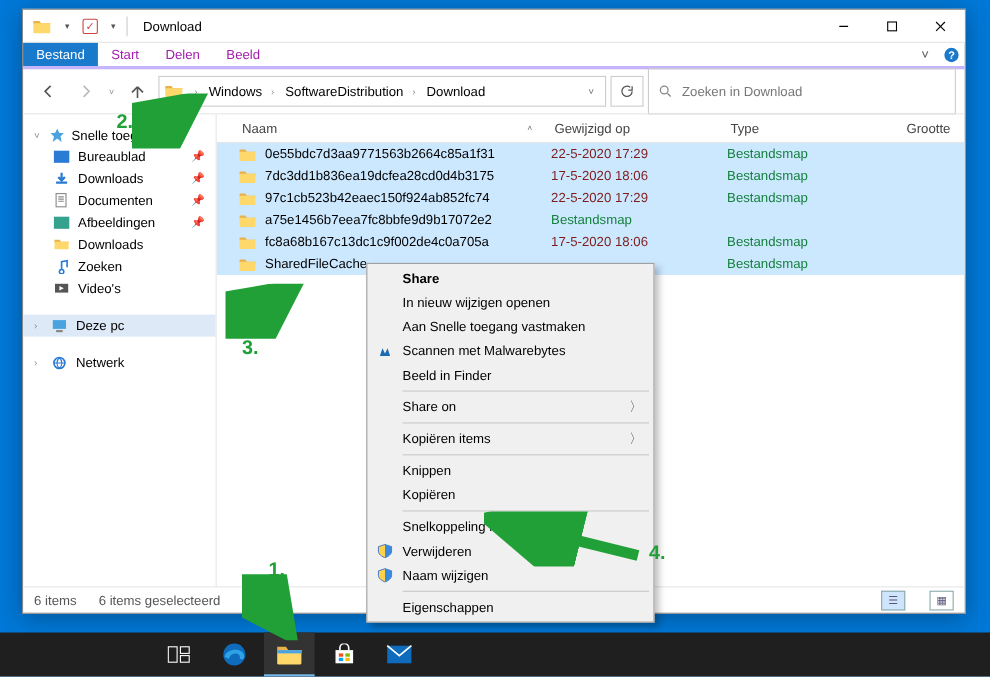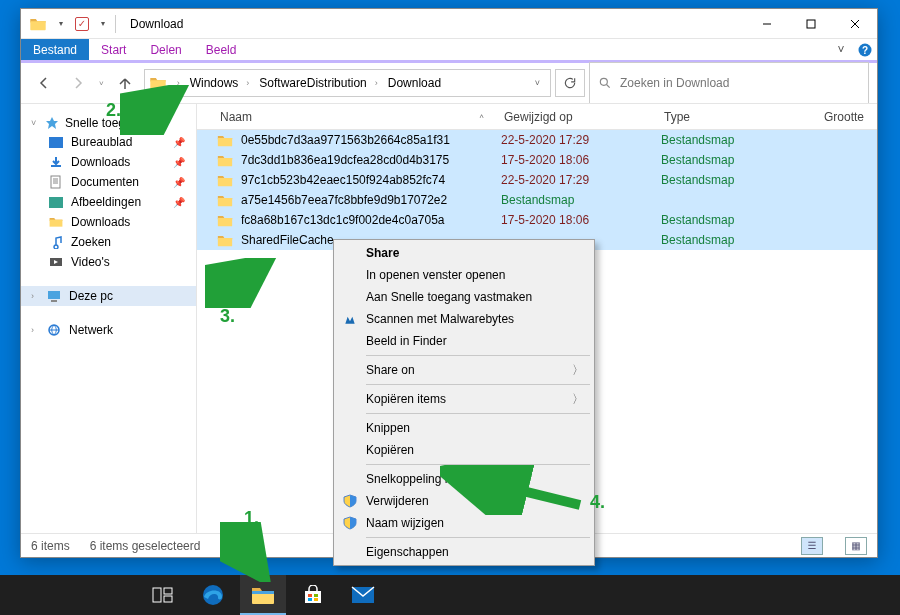--- a/index.html
+++ b/index.html
@@ -468,21 +468,21 @@
     <span>6 items</span>
     <span>6 items geselecteerd</span>
     <div class="spacer"></div>
     <div class="viewbtn active">☰</div>
     <div class="viewbtn">▦</div>
   </div>
 </div>
 
 <div class="ctxmenu">
   <div class="mitem bold">Share</div>
-  <div class="mitem">In openen venster openen</div>
+  <div class="mitem">In nieuw wijzigen openen</div>
   <div class="mitem">Aan Snelle toegang vastmaken</div>
   <div class="mitem">
     <span class="micon">
         <svg width="14" height="14" viewBox="0 0 24 24">
           <path fill="#1a6bb3" d="M4 20 L8 8 L12 16 L16 8 L20 20 Z"></path>
         </svg>
       </span>
     <span>Scannen met Malwarebytes</span>
   </div>
   <div class="mitem">Beeld in Finder</div>

